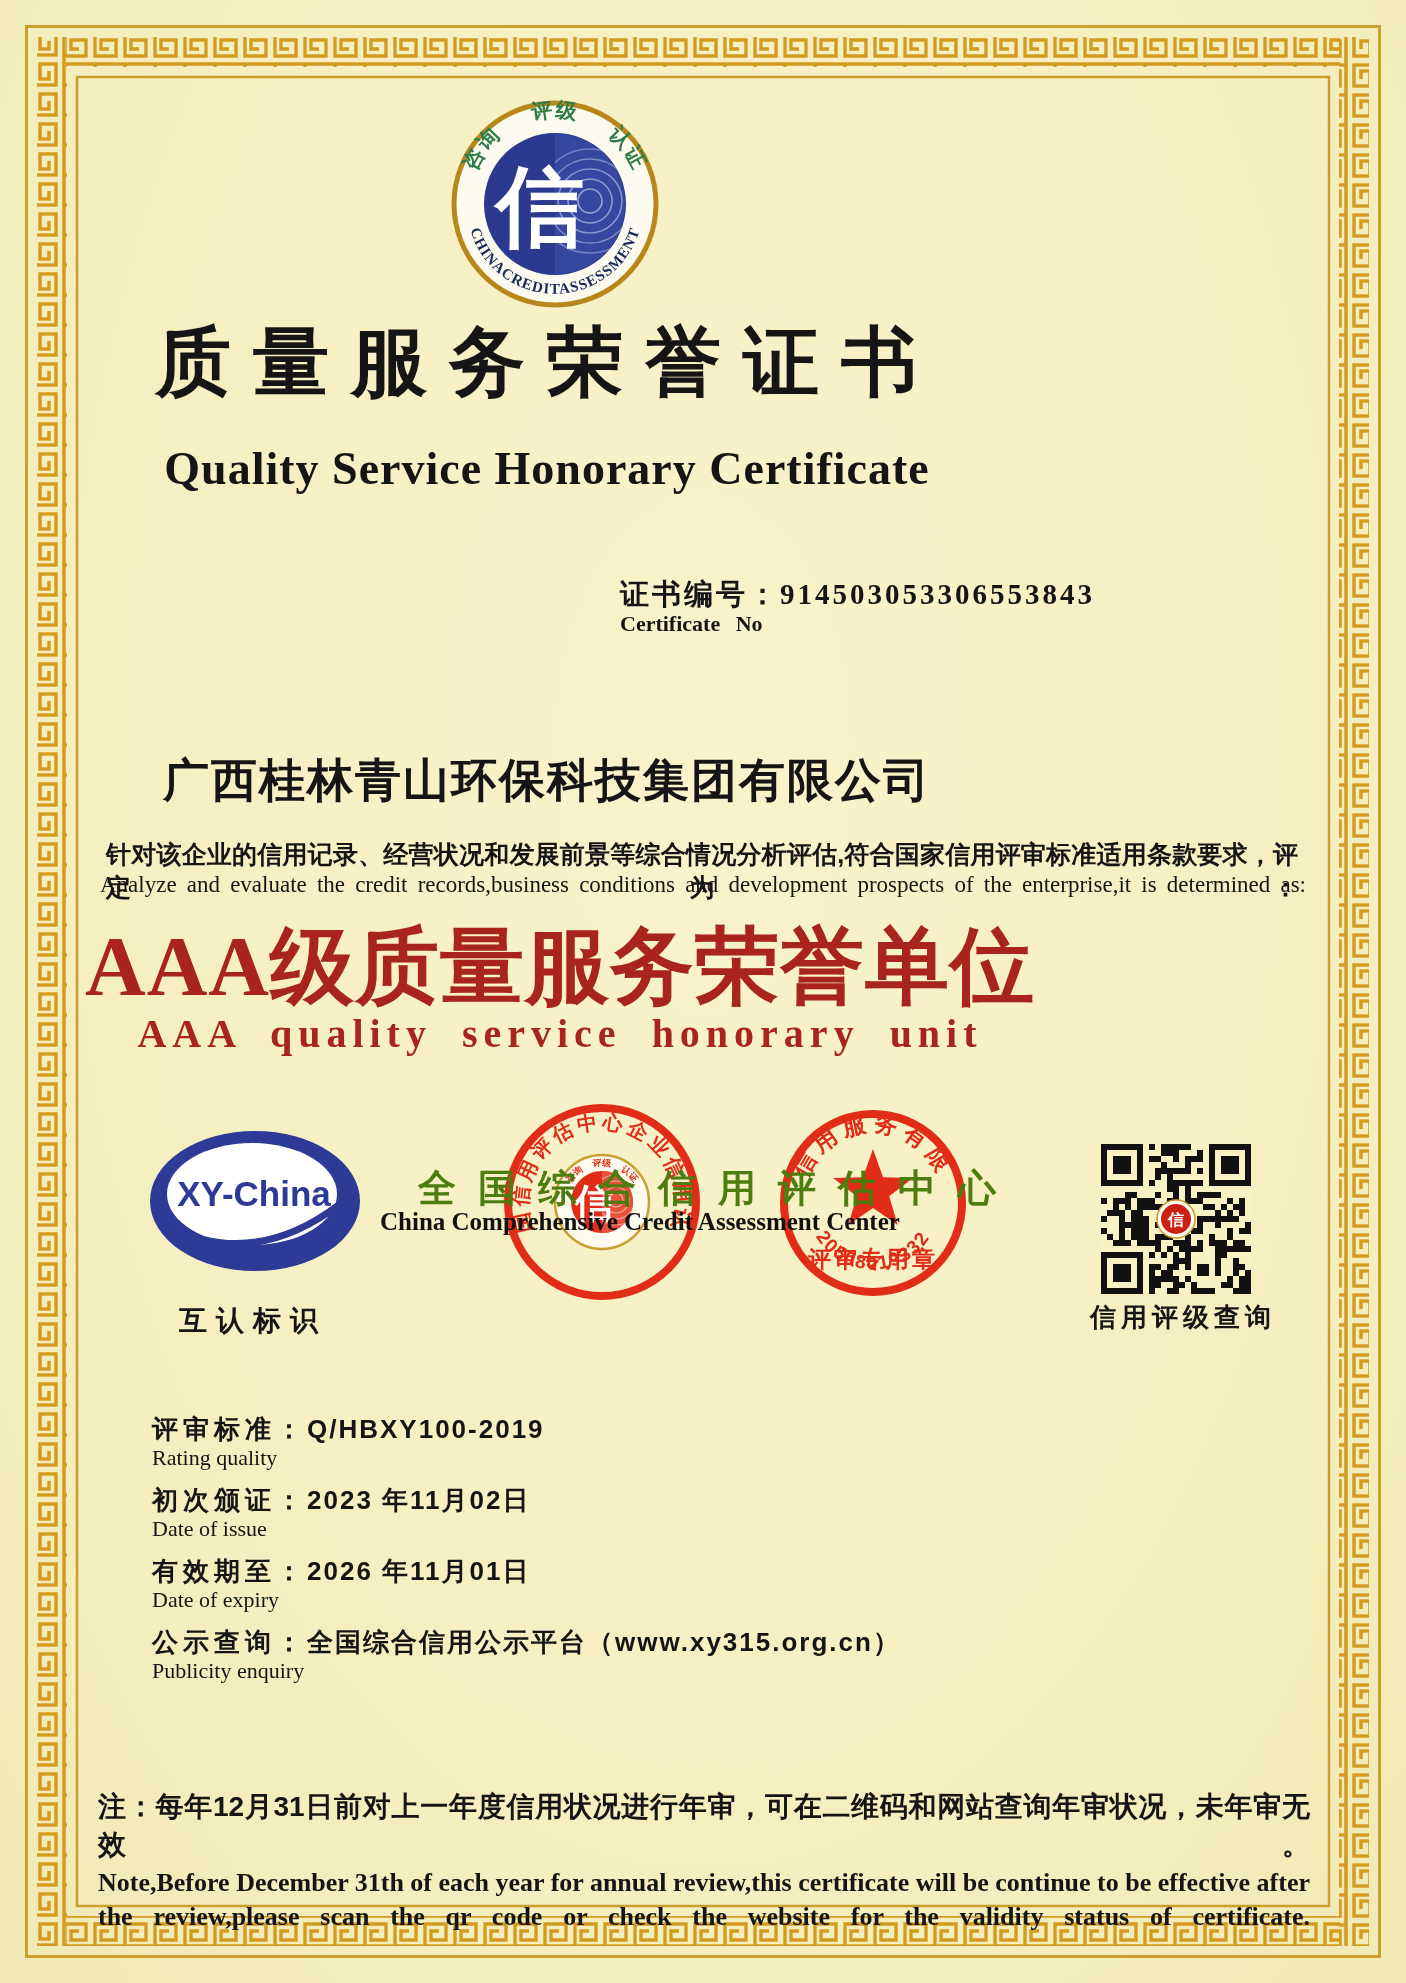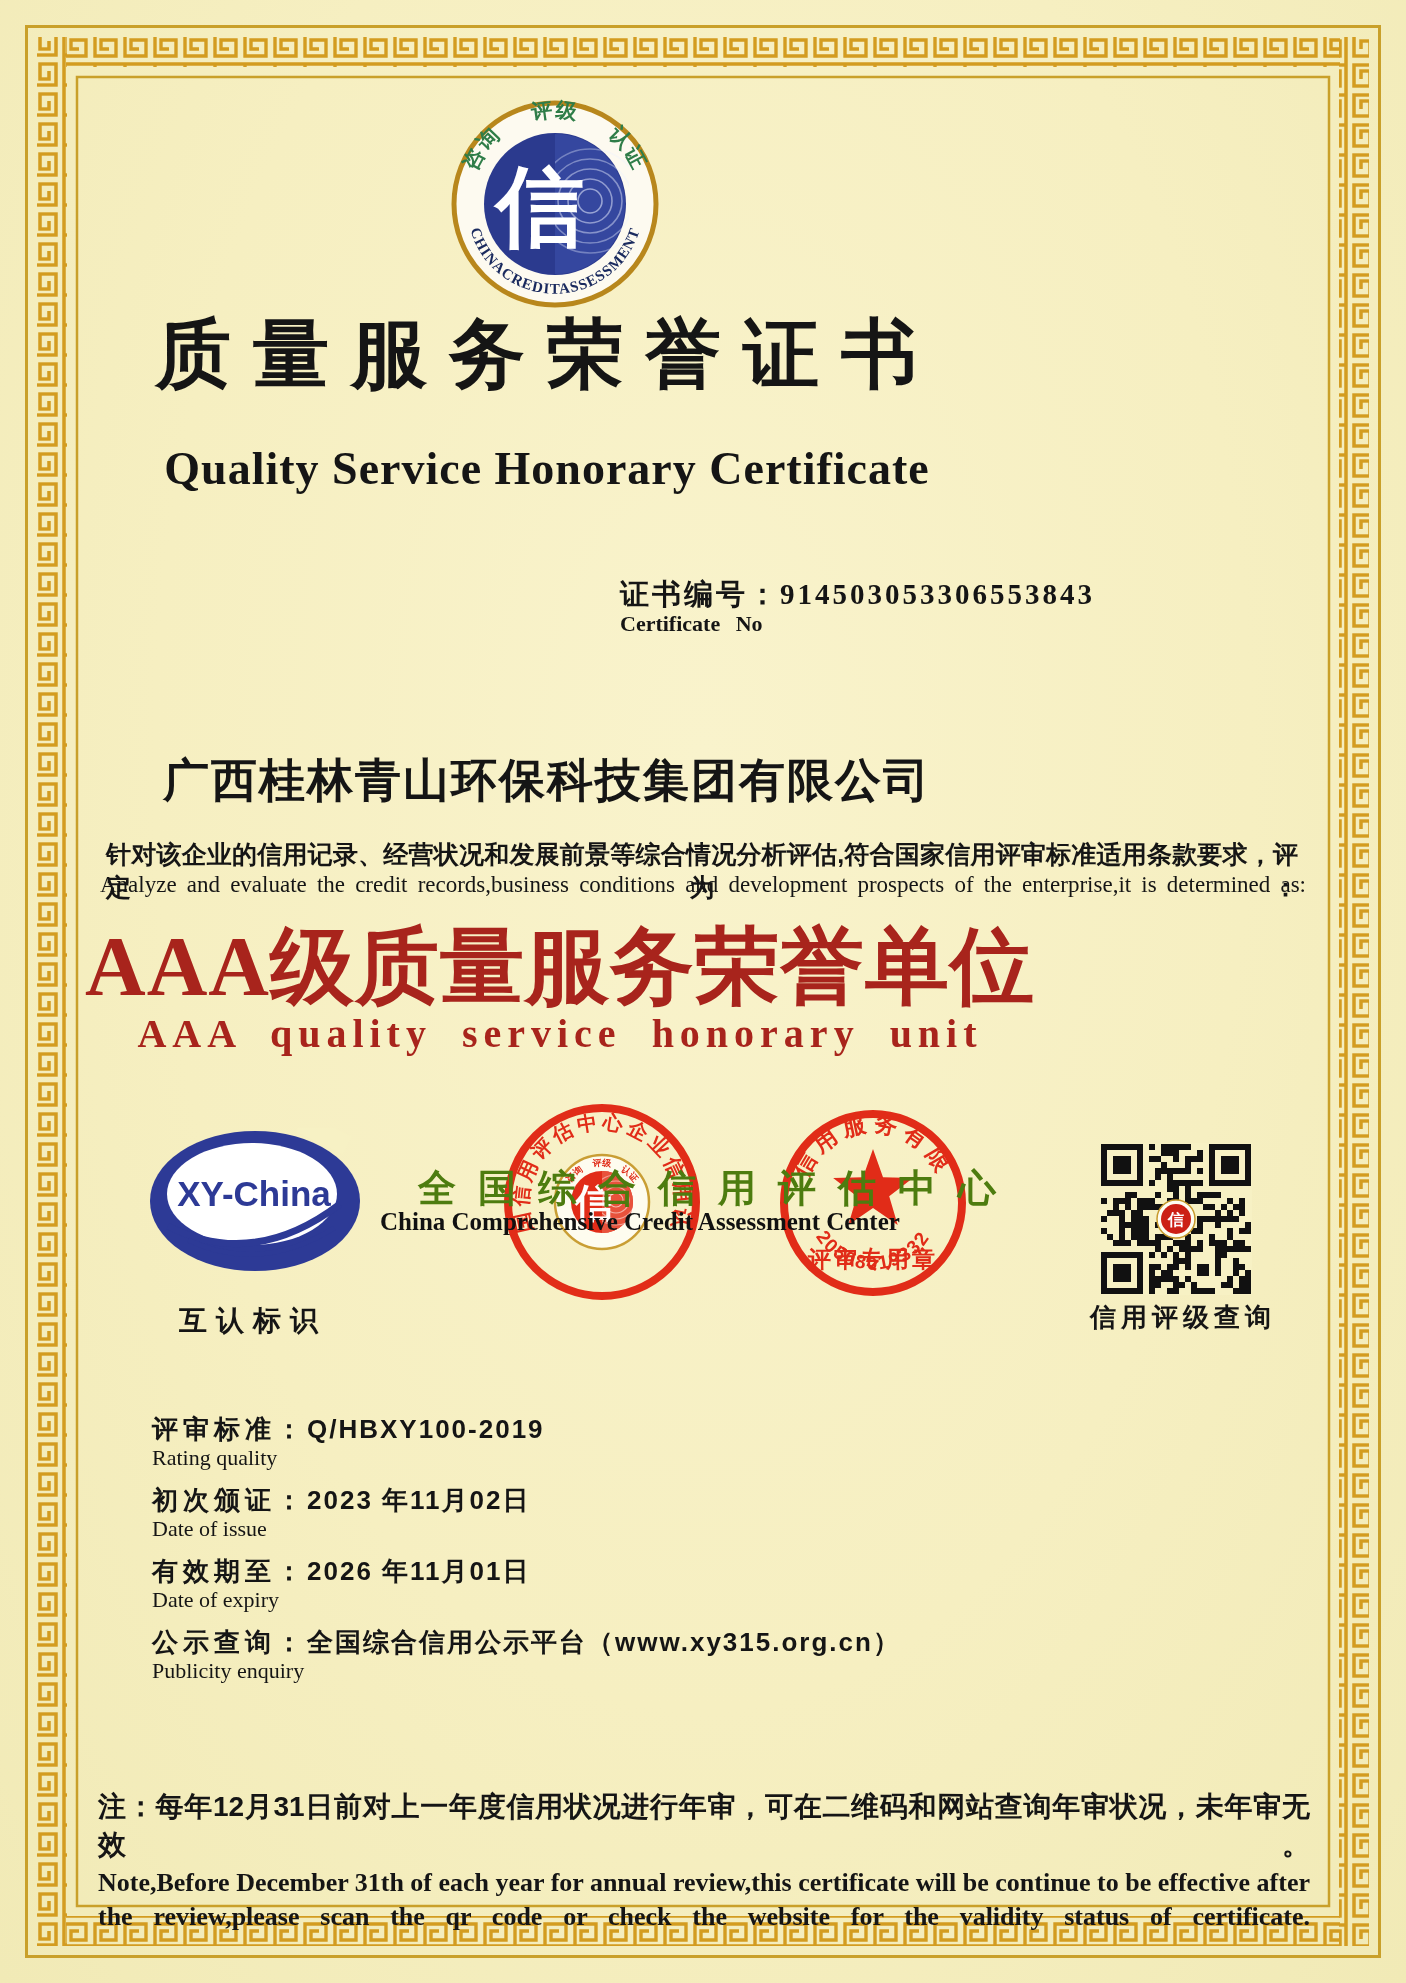--- a/index.html
+++ b/index.html
@@ -4,21 +4,21 @@
 <style>
   html,body{margin:0;padding:0;}
   body{
     width:1406px;height:1983px;position:relative;overflow:hidden;
     background:radial-gradient(ellipse at 50% 38%, #f9f3cc 0%, #f6efc1 55%, #f1eab6 100%);
     font-family:"Liberation Serif","DejaVu Serif",serif;color:#151515;
   }
   .abs{position:absolute;}
   svg{display:block;}
   
-  .title-cn{left:52px;top:304px;width:990px;text-align:center;
+  .title-cn{left:52px;top:312px;width:990px;text-align:center;
     font-size:76px;font-weight:bold;letter-spacing:22px;white-space:nowrap;}
   .title-en{left:52px;top:404px;width:990px;text-align:center;
     font-size:46px;font-weight:bold;letter-spacing:1px;white-space:nowrap;margin-top:38px;}
   .certno{left:620px;top:578px;line-height:1.15;}
   .certno .l1{font-size:29px;font-weight:bold;letter-spacing:3px;white-space:nowrap;}
   .certno .l2{font-size:22px;font-weight:bold;word-spacing:10px;}
   .company{left:52px;top:750px;width:990px;text-align:center;
     font-size:46px;font-weight:600;letter-spacing:2px;white-space:nowrap;}
   .desc-cn{left:106px;top:838px;width:1192px;font-family:"Liberation Sans","DejaVu Sans",sans-serif;
     font-size:25px;font-weight:700;text-align:justify;text-align-last:justify;}

